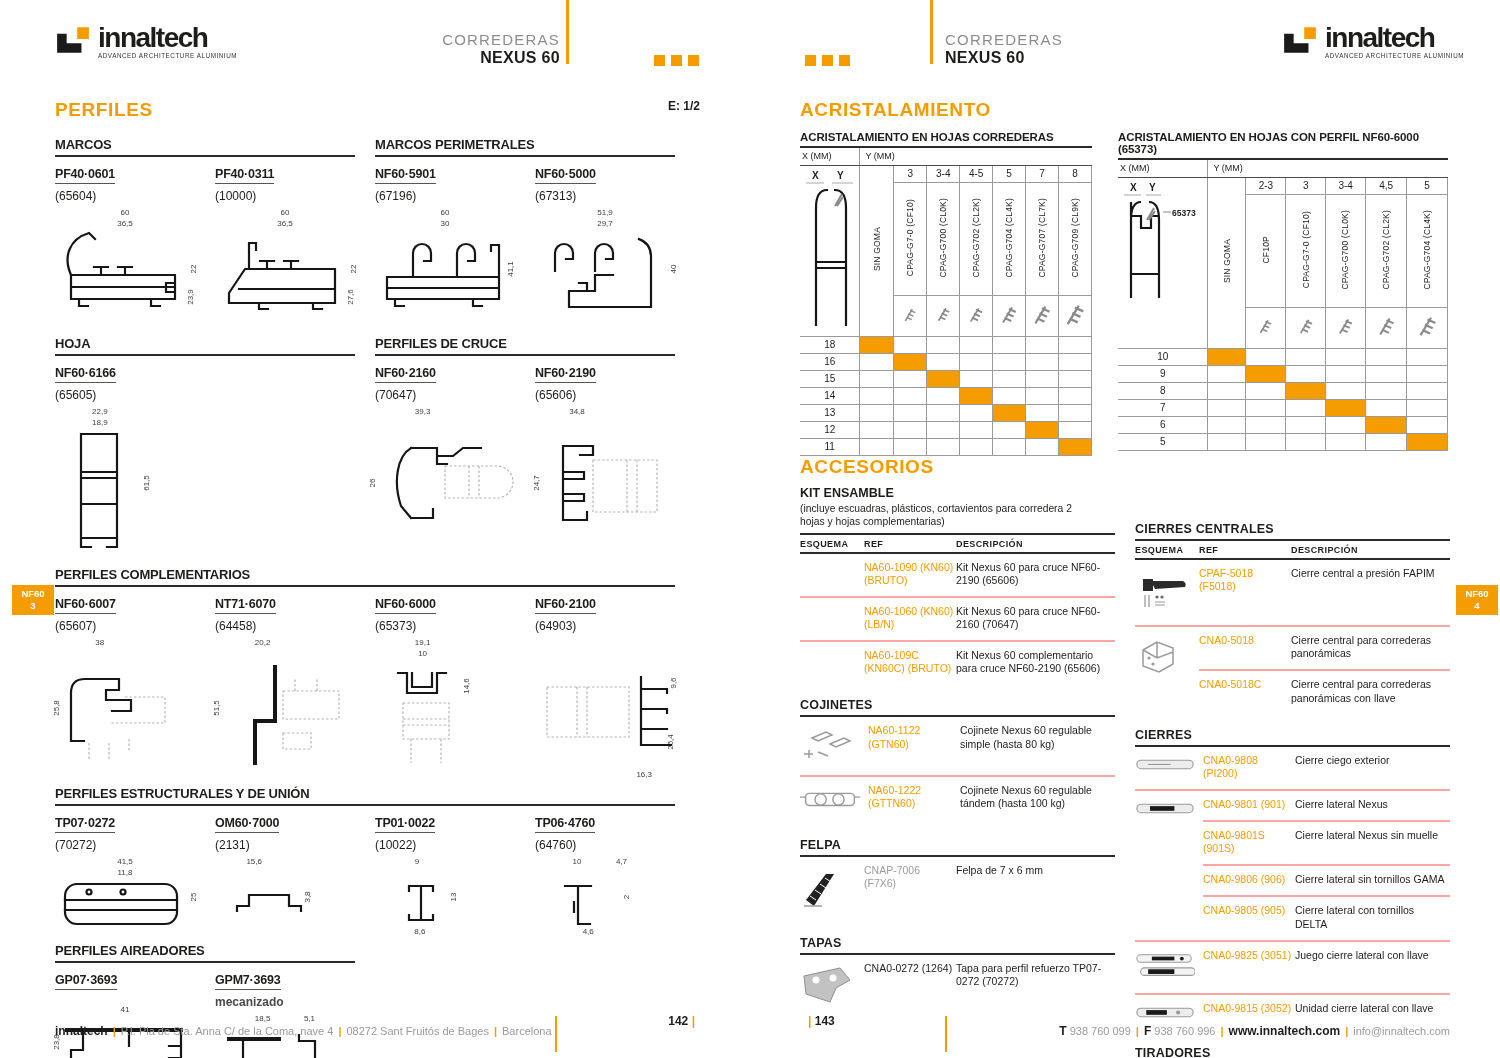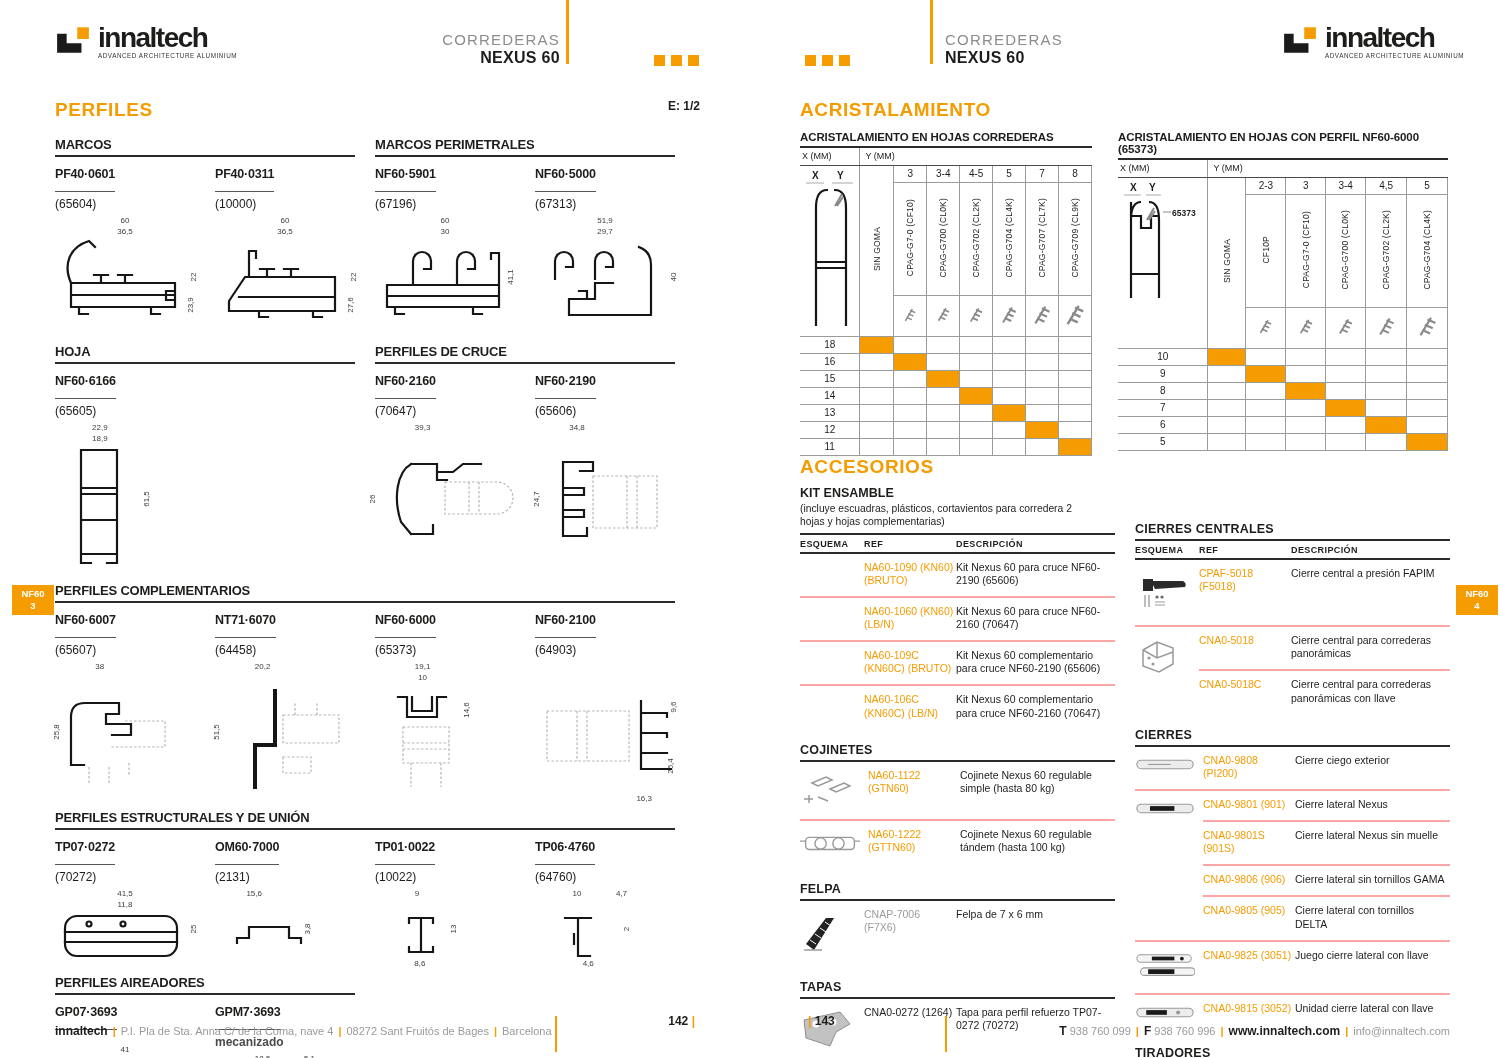--- a/index.html
+++ b/index.html
@@ -28,21 +28,21 @@
   .big-title{color:var(--orange);font-size:19px;font-weight:bold;letter-spacing:.6px}
   .scale{font-size:12px;font-weight:bold}
 
   
   .pgrid{position:absolute;top:128px;left:55px;width:648px;display:grid;grid-template-columns:repeat(4,160px)}
   .sec{grid-column:span 2;font-size:13px;font-weight:bold;letter-spacing:-.2px;
        border-bottom:2.5px solid #2a2a2a;padding-bottom:3px;margin:9px 20px 7px 0}
   .sec.s4{grid-column:span 4}
   .filler2{grid-column:span 2}
   .pcard{padding-right:20px;position:relative}
-  .pcode{font-size:12.5px;font-weight:bold;display:inline-block;border-bottom:1.5px solid #555;padding-bottom:10px;letter-spacing:-.2px}
+  .pcode{font-size:12.5px;font-weight:bold;display:inline-block;border-bottom:1.5px solid #555;padding-bottom:2px;letter-spacing:-.2px}
   .pref{font-size:12px;margin-top:5px}
   .pnote{font-size:12px;margin-top:5px;font-weight:bold;color:#4a4a4a}
   .pdraw{position:relative;margin-top:4px}
   .pdraw svg{position:absolute;left:0;top:20px}
   .h120{height:120px}.h152{height:152px}.h140{height:140px}.h78{height:78px}.h70{height:70px}
   .dim{position:absolute;font-size:8px;color:#3c3c3c;line-height:1;white-space:nowrap}
   .d1{top:2px;left:50%;transform:translateX(-50%)}
   .d2{top:13px;left:50%;transform:translateX(-50%)}
   .dtr{top:2px;right:4px}
   .dr1{right:-4px;top:48%;transform:rotate(-90deg)}
@@ -718,25 +718,20 @@
             <tr>
                 <td class="esq"></td>
                 <td class="ref">NA60-1060 (KN60) (LB/N)</td>
                 <td>Kit Nexus 60 para cruce NF60-2160 (70647)</td>
               </tr>
             <tr>
                 <td class="esq"></td>
                 <td class="ref">NA60-109C (KN60C) (BRUTO)</td>
                 <td>Kit Nexus 60 complementario para cruce NF60-2190 (65606)</td>
               </tr>
-            <tr>
-                <td class="esq"></td>
-                <td class="ref">NA60-106C (KN60C) (LB/N)</td>
-                <td>Kit Nexus 60 complementario para cruce NF60-2160 (70647)</td>
-              </tr>
           </tbody>
         </table>
 
         <div class="acc-sec">COJINETES</div>
         <table class="acc-table">
           <colgroup>
               <col class="c-esq">
               <col class="c-ref">
               <col>
             </colgroup>

